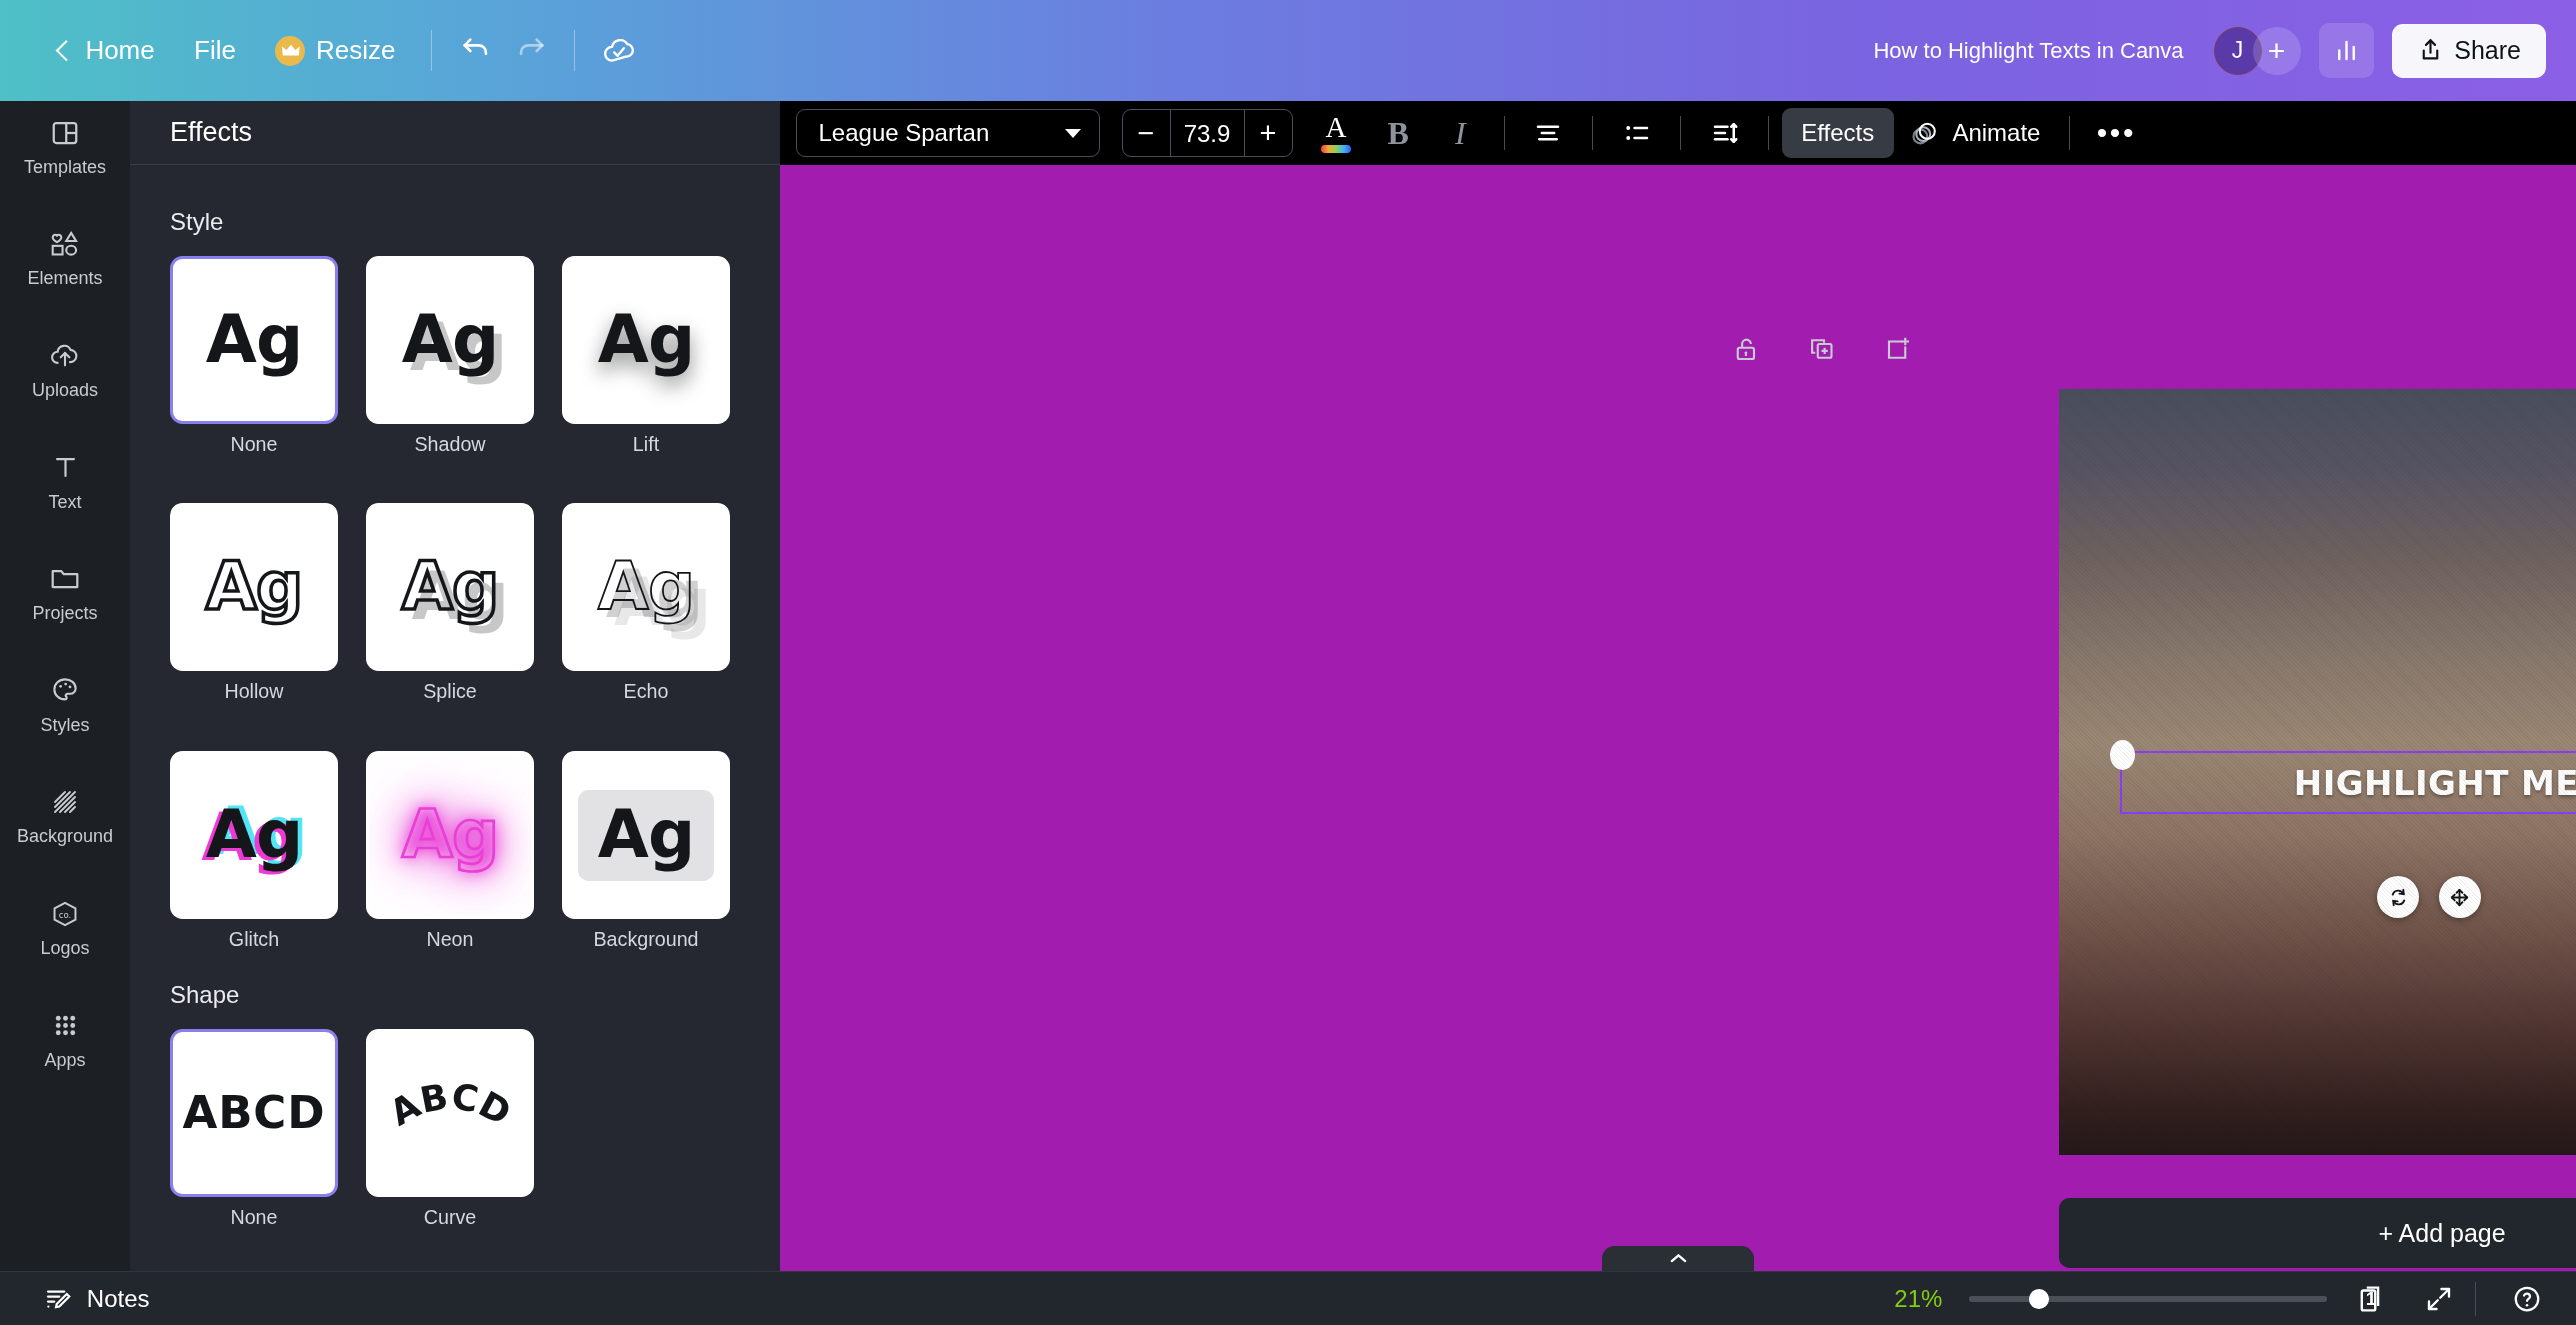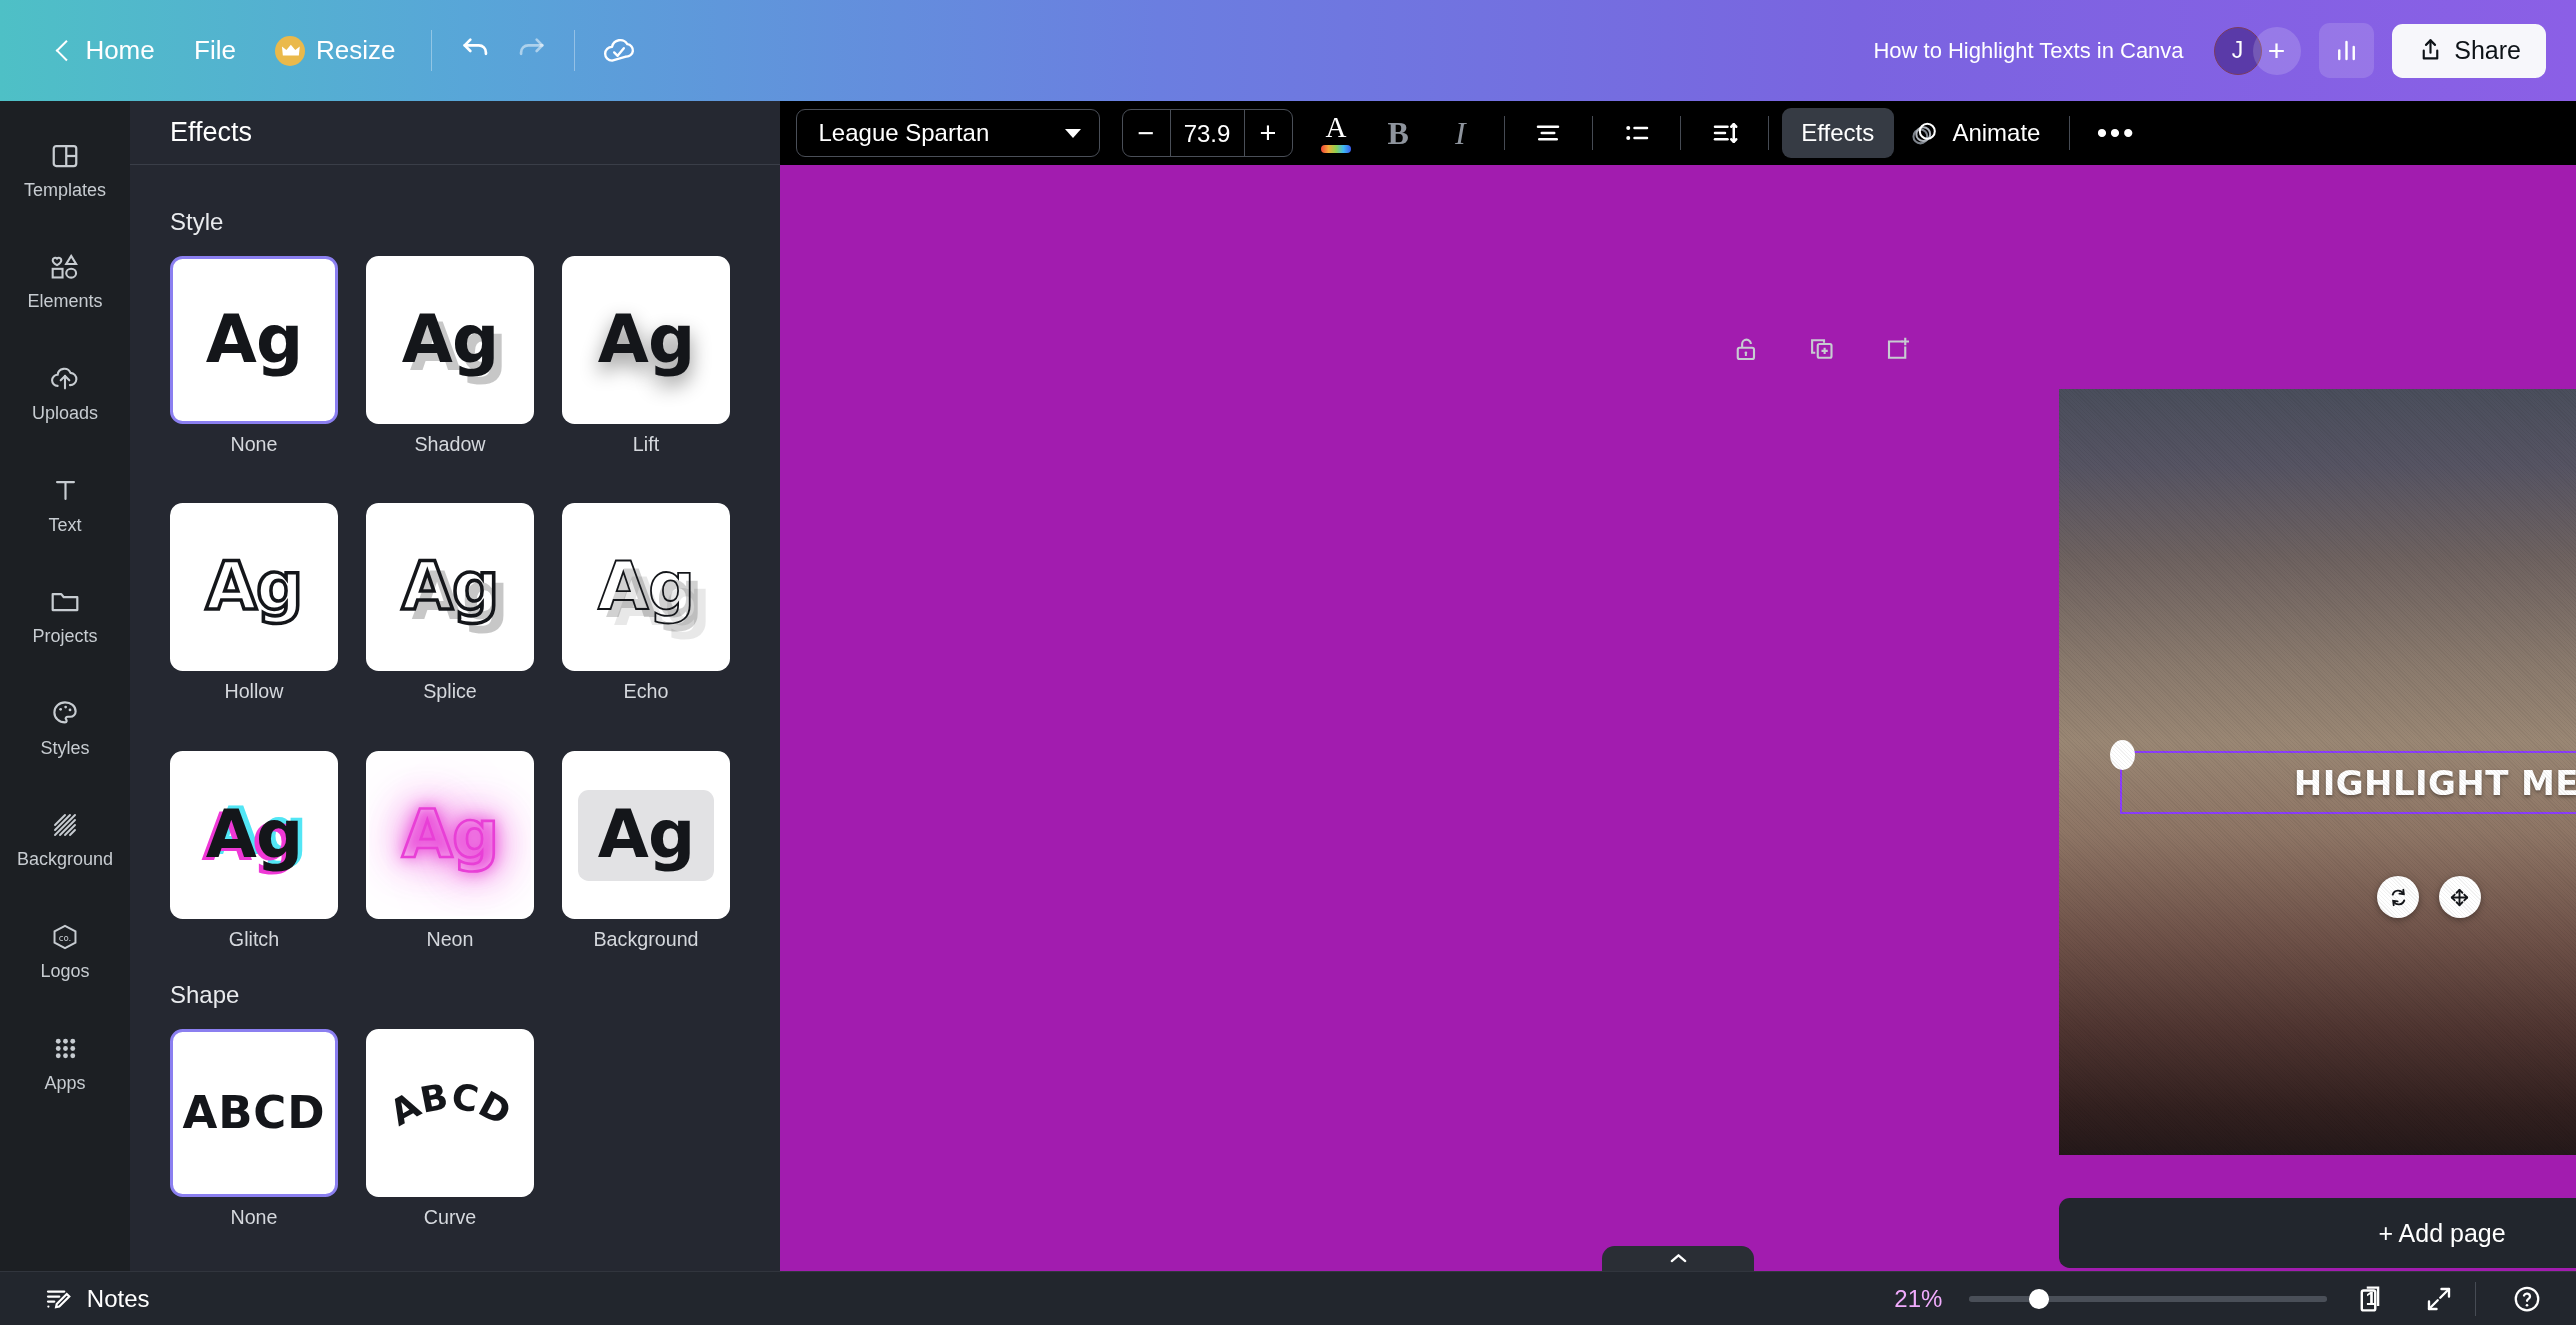--- a/index.html
+++ b/index.html
@@ -61,21 +61,21 @@
     padding: 12.5px 25px; font-size: 25px; cursor: pointer; margin-left: 18px;
   }
 
   
   .body-row { flex: 1; display: flex; min-height: 0; position: relative; }
 
   
   .rail {
     width: 130px; flex: 0 0 130px; background: #1c1f23;
     display: flex; flex-direction: column; align-items: center;
-    padding-top: 23px; gap: 0; overflow: hidden;
+    gap: 0; overflow: hidden;
   }
   .rail-item {
     width: 107px; padding: 12.5px 0 9px; border-radius: 10.7px;
     display:flex; flex-direction: column; align-items:center; gap: 6.3px;
     cursor:pointer; margin-bottom: 26px;
   }
   .rail-ico { width: 38px; height: 38px; display:flex; align-items:center; justify-content:center; }
   .rail-lbl { color: #c7ccd1; font-size: 18px; text-align:center; line-height: 1.1; }
 
   
@@ -208,21 +208,21 @@
   .dots { color:#fff; font-size: 30px; letter-spacing: 2.7px; padding: 7.2px 14.3px; border-radius: 9px; cursor:pointer; }
 
   
   .bottombar {
     height: 55px; flex: 0 0 55px; background: #22262d;
     display:flex; align-items:center; padding: 0 25px 0 30px;
     border-top: 0.9px solid #31353d; position: relative; z-index: 30;
   }
   .notes { display:flex; align-items:center; gap: 14.3px; color:#fff; font-size: 24px; cursor:pointer; padding: 5.4px 12.5px; border-radius: 7.2px; }
   .bb-spacer { flex: 1; }
-  .zoom-pct { color:#f0abfc; font-size: 24px; margin-right: 27px; }
+  .zoom-pct { color:#84cc16; font-size: 24px; margin-right: 27px; }
   .slider { width: 358px; height: 5.4px; background: #4a4f58; border-radius: 2.7px; position: relative; cursor:pointer; }
   .slider-knob { position:absolute; left: 60px; top: -7.2px; width: 19.7px; height: 19.7px; border-radius: 50%; background: #fff; }
   .bb-icon { width: 48px; height: 48px; display:flex; align-items:center; justify-content:center; cursor:pointer; border-radius:7.2px; margin-left: 19.7px; }
   .pgnum { color:#fff; font-size: 19px; font-weight: bold; }
 
   svg { display: block; }
 </style>
 </head>
 <body>
 

